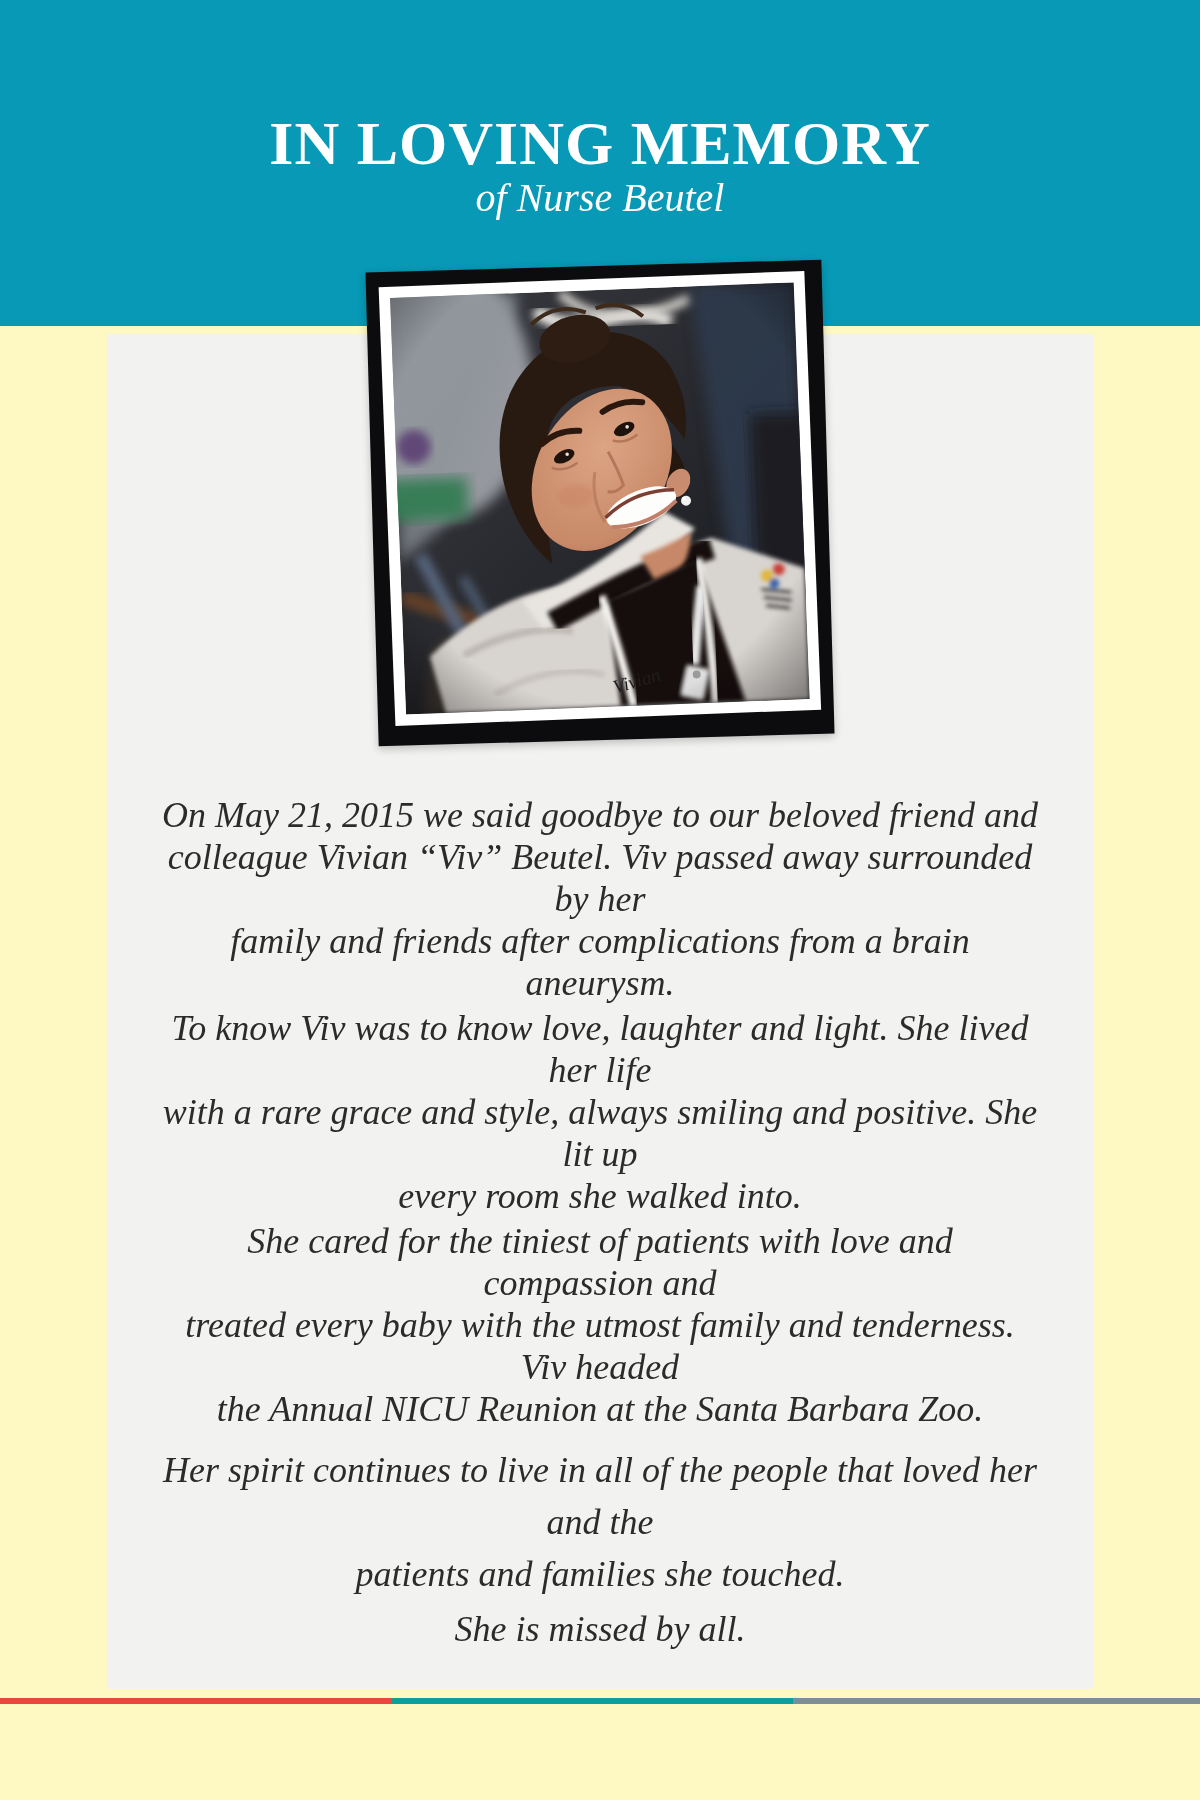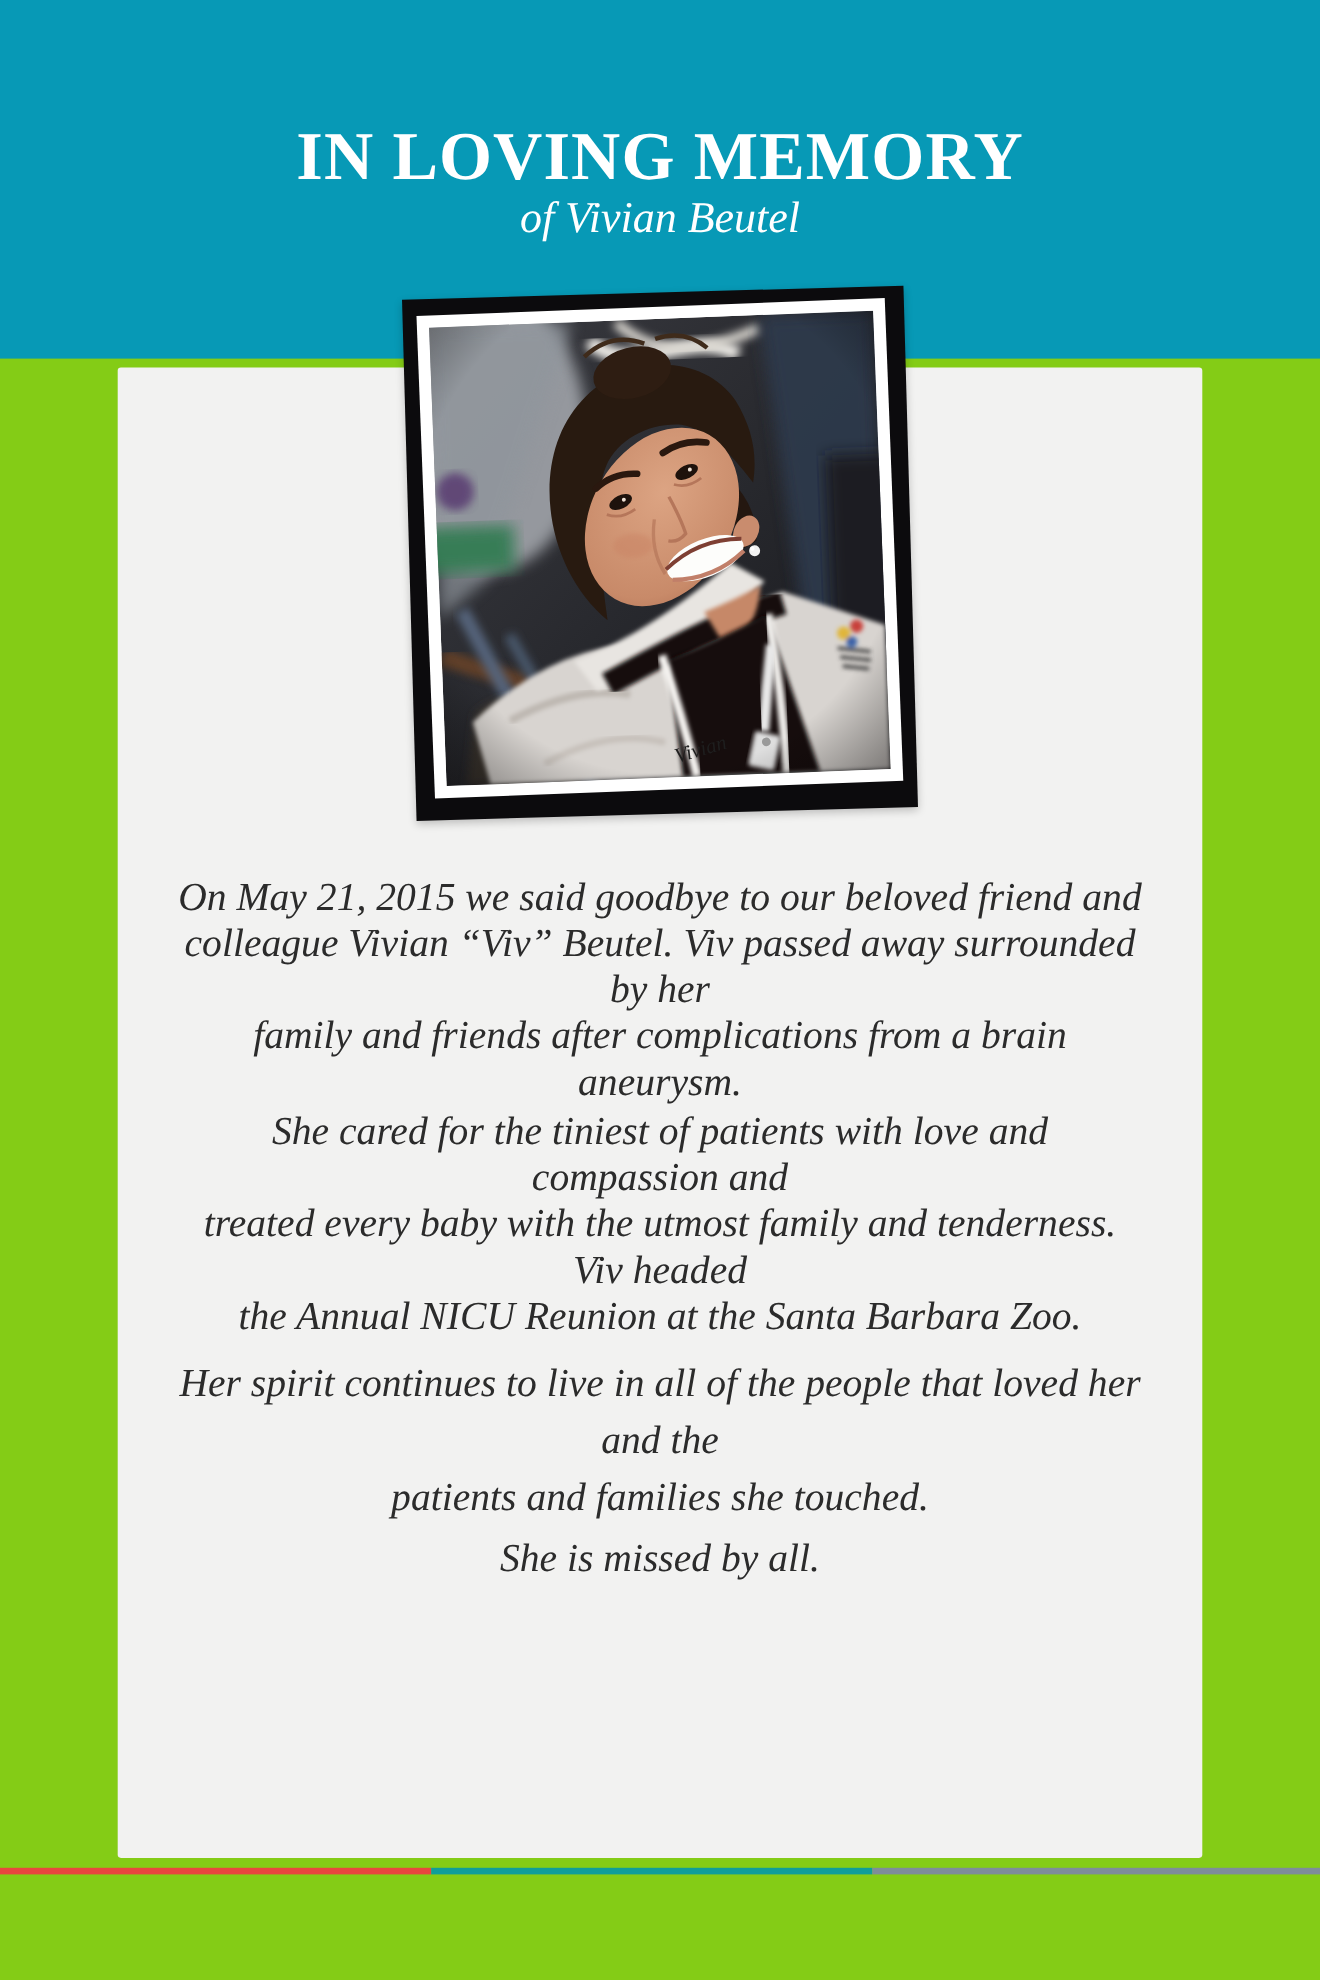--- a/index.html
+++ b/index.html
@@ -1,16 +1,16 @@
 <!DOCTYPE html>
 <html><head>
 <meta charset="utf-8">
 <style>
   html,body{margin:0;padding:0;background:#FFFFFF;}
-  .page{position:relative;width:1200px;height:1800px;margin:0 auto;background:#84cc16;overflow:hidden;
+  .page{position:relative;width:1200px;height:1800px;margin:0 auto;background:#fef9c3;overflow:hidden;
         font-family:"Liberation Serif","DejaVu Serif",serif;}
 
   
   .hero{position:absolute;left:0;top:0;width:1200px;height:326px;background:#0799B6;}
   .hero-title{position:absolute;left:0;top:112px;width:1200px;text-align:center;
               font-size:62px;line-height:1;font-weight:700;letter-spacing:1px;color:#FFFFFF;margin:0;}
   .hero-subtitle{position:absolute;left:0;top:178px;width:1200px;text-align:center;
               font-size:40px;line-height:1;font-style:italic;color:#FFFFFF;}
 
   
@@ -36,21 +36,21 @@
   .seg-teal{width:401px;}
   .seg-slate{width:407px;}
 </style>
 </head>
 <body>
 
 <div class="page">
 
   <header class="hero" style="background-color: rgb(7, 153, 182);">
     <h1 class="hero-title">IN LOVING MEMORY</h1>
-    <div class="hero-subtitle">of Vivian Beutel</div>
+    <div class="hero-subtitle">of Nurse Beutel</div>
   </header>
 
   <main class="panel" style="background-color: rgb(242, 242, 241);"></main>
 
   <div class="photo-frame">
     <div class="photo-mat">
       <svg viewBox="0 0 404 417" preserveAspectRatio="none" xmlns="http://www.w3.org/2000/svg">
         <defs>
           <filter id="b2">
               <feGaussianBlur stdDeviation="2"></feGaussianBlur>
@@ -164,20 +164,23 @@
 
         <rect x="0" y="0" width="404" height="417" fill="url(#vig)"></rect>
       </svg>
     </div>
   </div>
 
   <section class="memorial">
     <p>On May 21, 2015 we said goodbye to our beloved friend and
 colleague Vivian “Viv” Beutel. Viv passed away surrounded by her
 family and friends after complications from a brain aneurysm.</p>
+    <p>To know Viv was to know love, laughter and light. She lived her life
+with a rare grace and style, always smiling and positive. She lit up
+every room she walked into.</p>
     <p>She cared for the tiniest of patients with love and compassion and
 treated every baby with the utmost family and tenderness. Viv headed
 the Annual NICU Reunion at the Santa Barbara Zoo.</p>
     <p class="wide">Her spirit continues to live in all of the people that loved her and the
 patients and families she touched.</p>
     <p class="last">She is missed by all.</p>
   </section>
 
   <footer class="stripe">
     <span class="seg-red" style="background-color: rgb(232, 71, 62);"></span>

